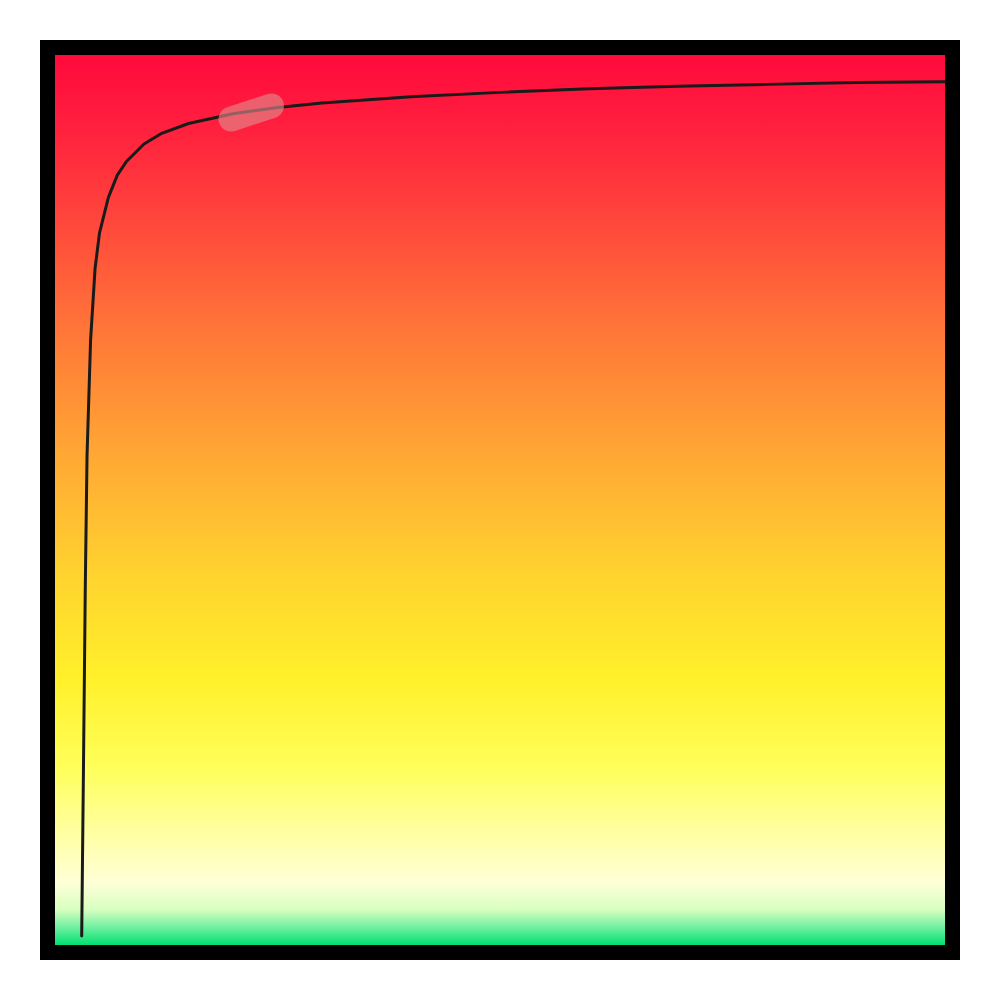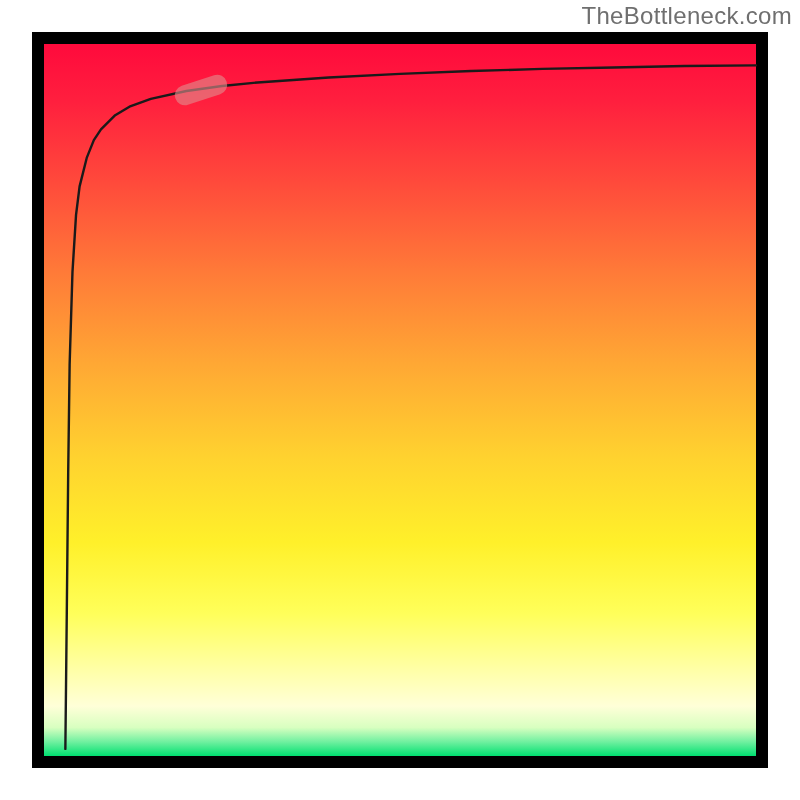--- a/index.html
+++ b/index.html
@@ -76,21 +76,20 @@
     border-radius: 10px;
     transform-origin: center center;
     pointer-events: none;
   }
 </style>
 </head>
 <body>
 
 <div class="stage">
 
-  <div class="watermark">TheBottleneck.com</div>
 
   <div class="inner-gradient"></div>
 
   <svg class="frame" viewBox="0 0 736 736" preserveAspectRatio="none">
     <rect x="6" y="6" width="724" height="724" fill="none" stroke="#000000" stroke-width="12"></rect>
   </svg>
 
   <svg class="curve-layer" viewBox="0 0 736 736" preserveAspectRatio="none">
     <path id="curve-path" fill="none" stroke="#1a1a1a" stroke-width="2.4" stroke-linecap="round" stroke-linejoin="round" d="M33.36 716.88 L34.78 581.60 L36.21 439.20 L37.63 332.40 L40.48 239.84 L44.04 182.88 L47.60 154.40 L54.72 125.92 L61.84 108.12 L68.96 97.44 L83.20 83.20 L97.44 74.66 L118.80 66.82 L154.40 58.99 L190.00 54.01 L225.60 50.45 L296.80 45.46 L368.00 41.90 L439.20 39.06 L510.40 36.92 L581.60 35.50 L652.80 34.07 L724.00 33.36"></path>
   </svg>

